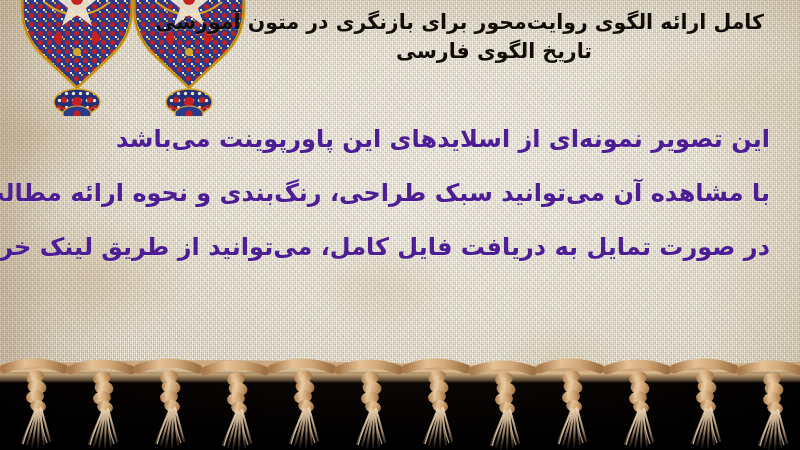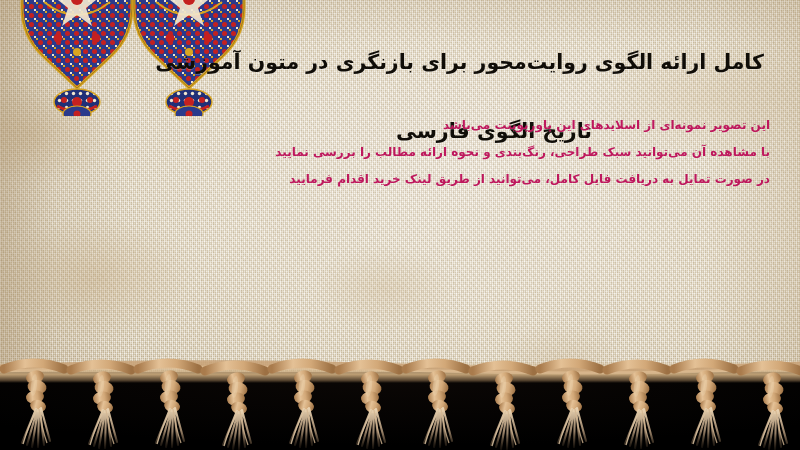--- a/index.html
+++ b/index.html
@@ -86,30 +86,30 @@
     top: 8px;
     width: 540px;
     text-align: center;
     color: #100d08;
     font-size: 20.5px;
     font-weight: 700;
     line-height: 1.42;
     letter-spacing: 0px;
     text-shadow: 0 1px 0 rgba(255,255,255,0.22);
   }
-  .title-line { display: block; white-space: nowrap; margin-top: 40px; }
+  .title-line { display: block; white-space: nowrap; }
 
   .body-block {
     position: absolute;
     right: 30px;
     top: 112px;
     width: 748px;
     text-align: right;
-    color: #be185d;
-    font-size: 12px;
+    color: #4c1d95;
+    font-size: 24px;
     font-weight: 600;
     line-height: 2.25;
     text-shadow: 0 1px 0 rgba(255,255,255,0.20);
   }
   .body-line { display: block; white-space: nowrap; }
 
   
   .fringe-zone {
     position: absolute;
     left: 0;

